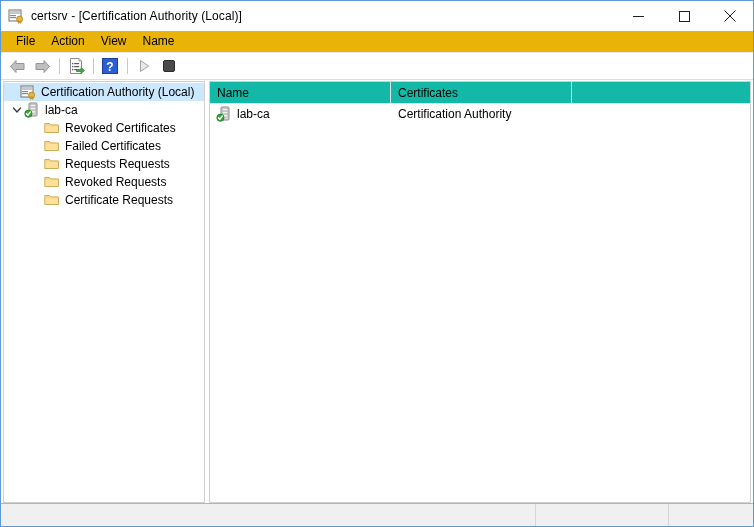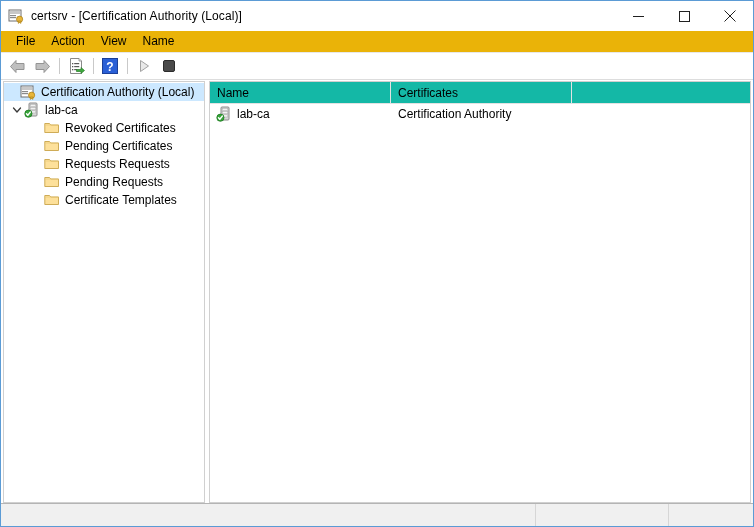--- a/index.html
+++ b/index.html
@@ -402,51 +402,51 @@
           <span class="tree-label">Revoked Certificates</span>
         </div>
 
         <div class="tree-row level2">
           <span class="tree-icon">
             <svg width="16" height="16" viewBox="0 0 16 16">
               <path d="M0.8 3.5 L5.5 3.5 L6.8 5 L14.5 5 L14.5 12.5 L0.8 12.5 Z" fill="#fde09a" stroke="#c9a44a" stroke-width="0.9" stroke-linejoin="round"></path>
               <path d="M0.8 5 L14.5 5" stroke="#e6c87a" stroke-width="0.7"></path>
             </svg>
           </span>
-          <span class="tree-label">Pending Certificates</span>
+          <span class="tree-label">Failed Certificates</span>
         </div>
 
         <div class="tree-row level2">
           <span class="tree-icon">
             <svg width="16" height="16" viewBox="0 0 16 16">
               <path d="M0.8 3.5 L5.5 3.5 L6.8 5 L14.5 5 L14.5 12.5 L0.8 12.5 Z" fill="#fde09a" stroke="#c9a44a" stroke-width="0.9" stroke-linejoin="round"></path>
               <path d="M0.8 5 L14.5 5" stroke="#e6c87a" stroke-width="0.7"></path>
             </svg>
           </span>
           <span class="tree-label">Requests Requests</span>
         </div>
 
         <div class="tree-row level2">
           <span class="tree-icon">
             <svg width="16" height="16" viewBox="0 0 16 16">
               <path d="M0.8 3.5 L5.5 3.5 L6.8 5 L14.5 5 L14.5 12.5 L0.8 12.5 Z" fill="#fde09a" stroke="#c9a44a" stroke-width="0.9" stroke-linejoin="round"></path>
               <path d="M0.8 5 L14.5 5" stroke="#e6c87a" stroke-width="0.7"></path>
             </svg>
           </span>
-          <span class="tree-label">Pending Requests</span>
+          <span class="tree-label">Revoked Requests</span>
         </div>
 
         <div class="tree-row level2">
           <span class="tree-icon">
             <svg width="16" height="16" viewBox="0 0 16 16">
               <path d="M0.8 3.5 L5.5 3.5 L6.8 5 L14.5 5 L14.5 12.5 L0.8 12.5 Z" fill="#fde09a" stroke="#c9a44a" stroke-width="0.9" stroke-linejoin="round"></path>
               <path d="M0.8 5 L14.5 5" stroke="#e6c87a" stroke-width="0.7"></path>
             </svg>
           </span>
-          <span class="tree-label">Certificate Templates</span>
+          <span class="tree-label">Certificate Requests</span>
         </div>
 
       </div>
     </div>
 
     <div class="splitter"></div>
 
     <div class="list-pane">
 
       <div class="list-header">

